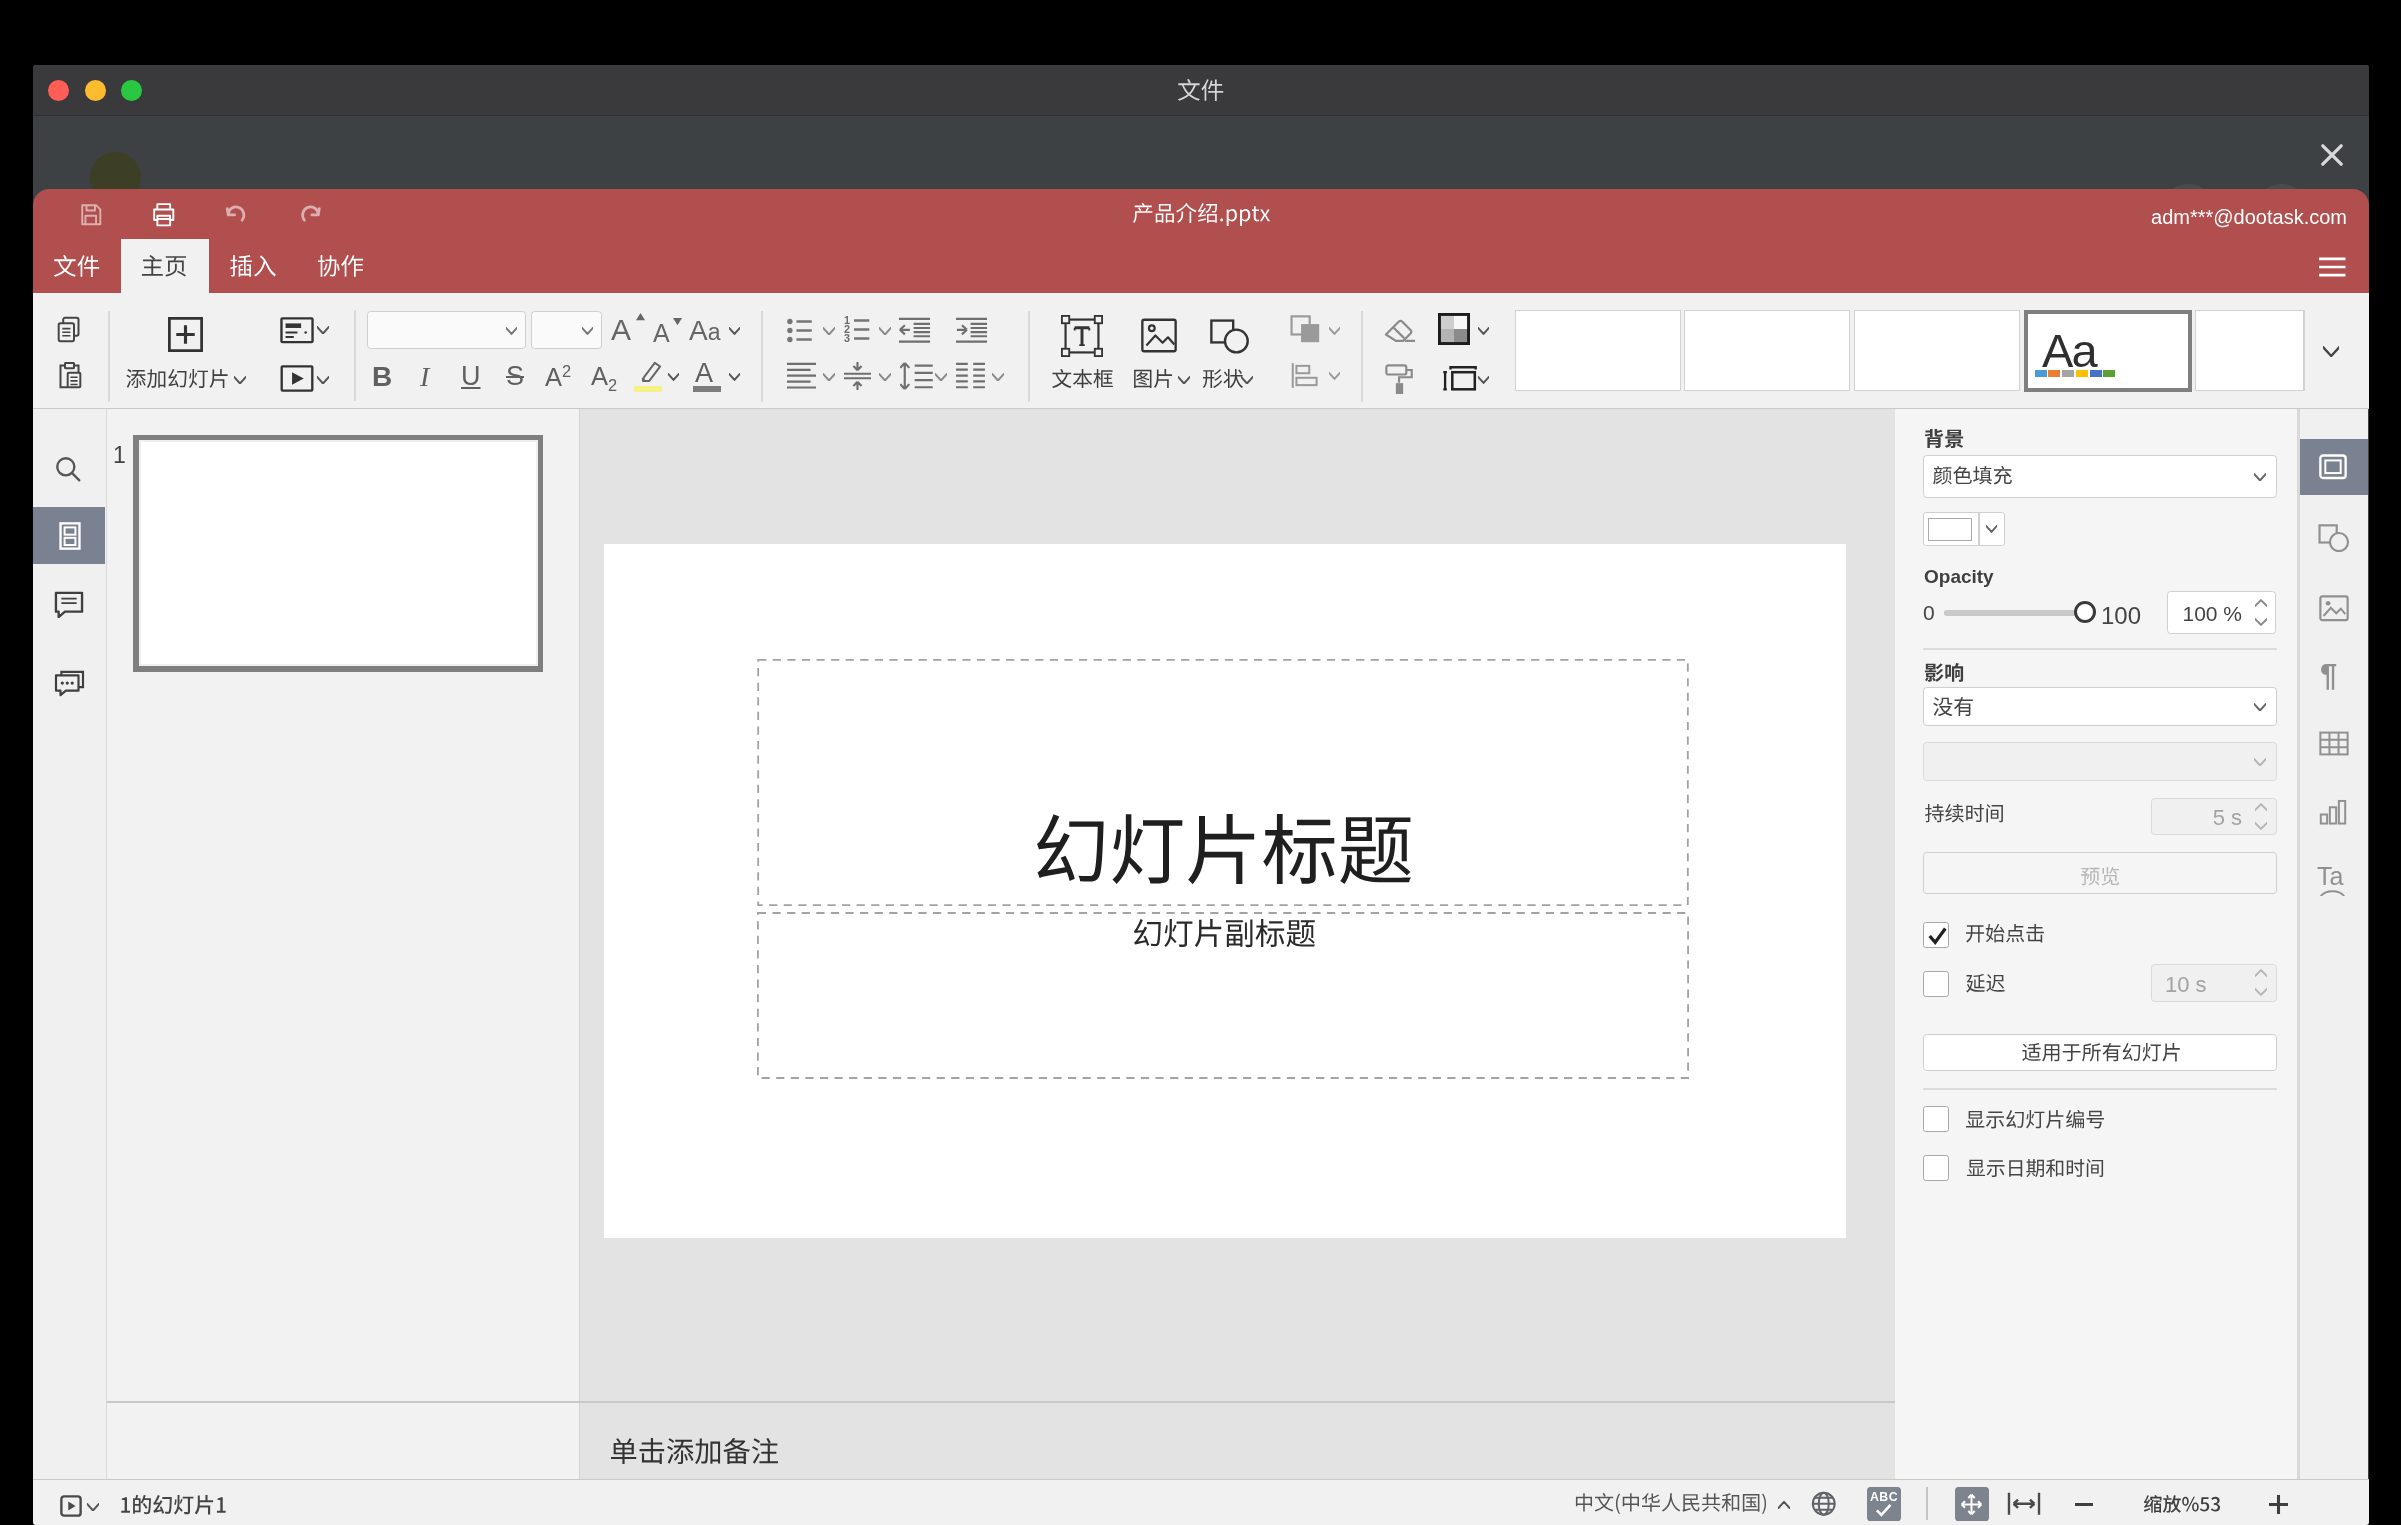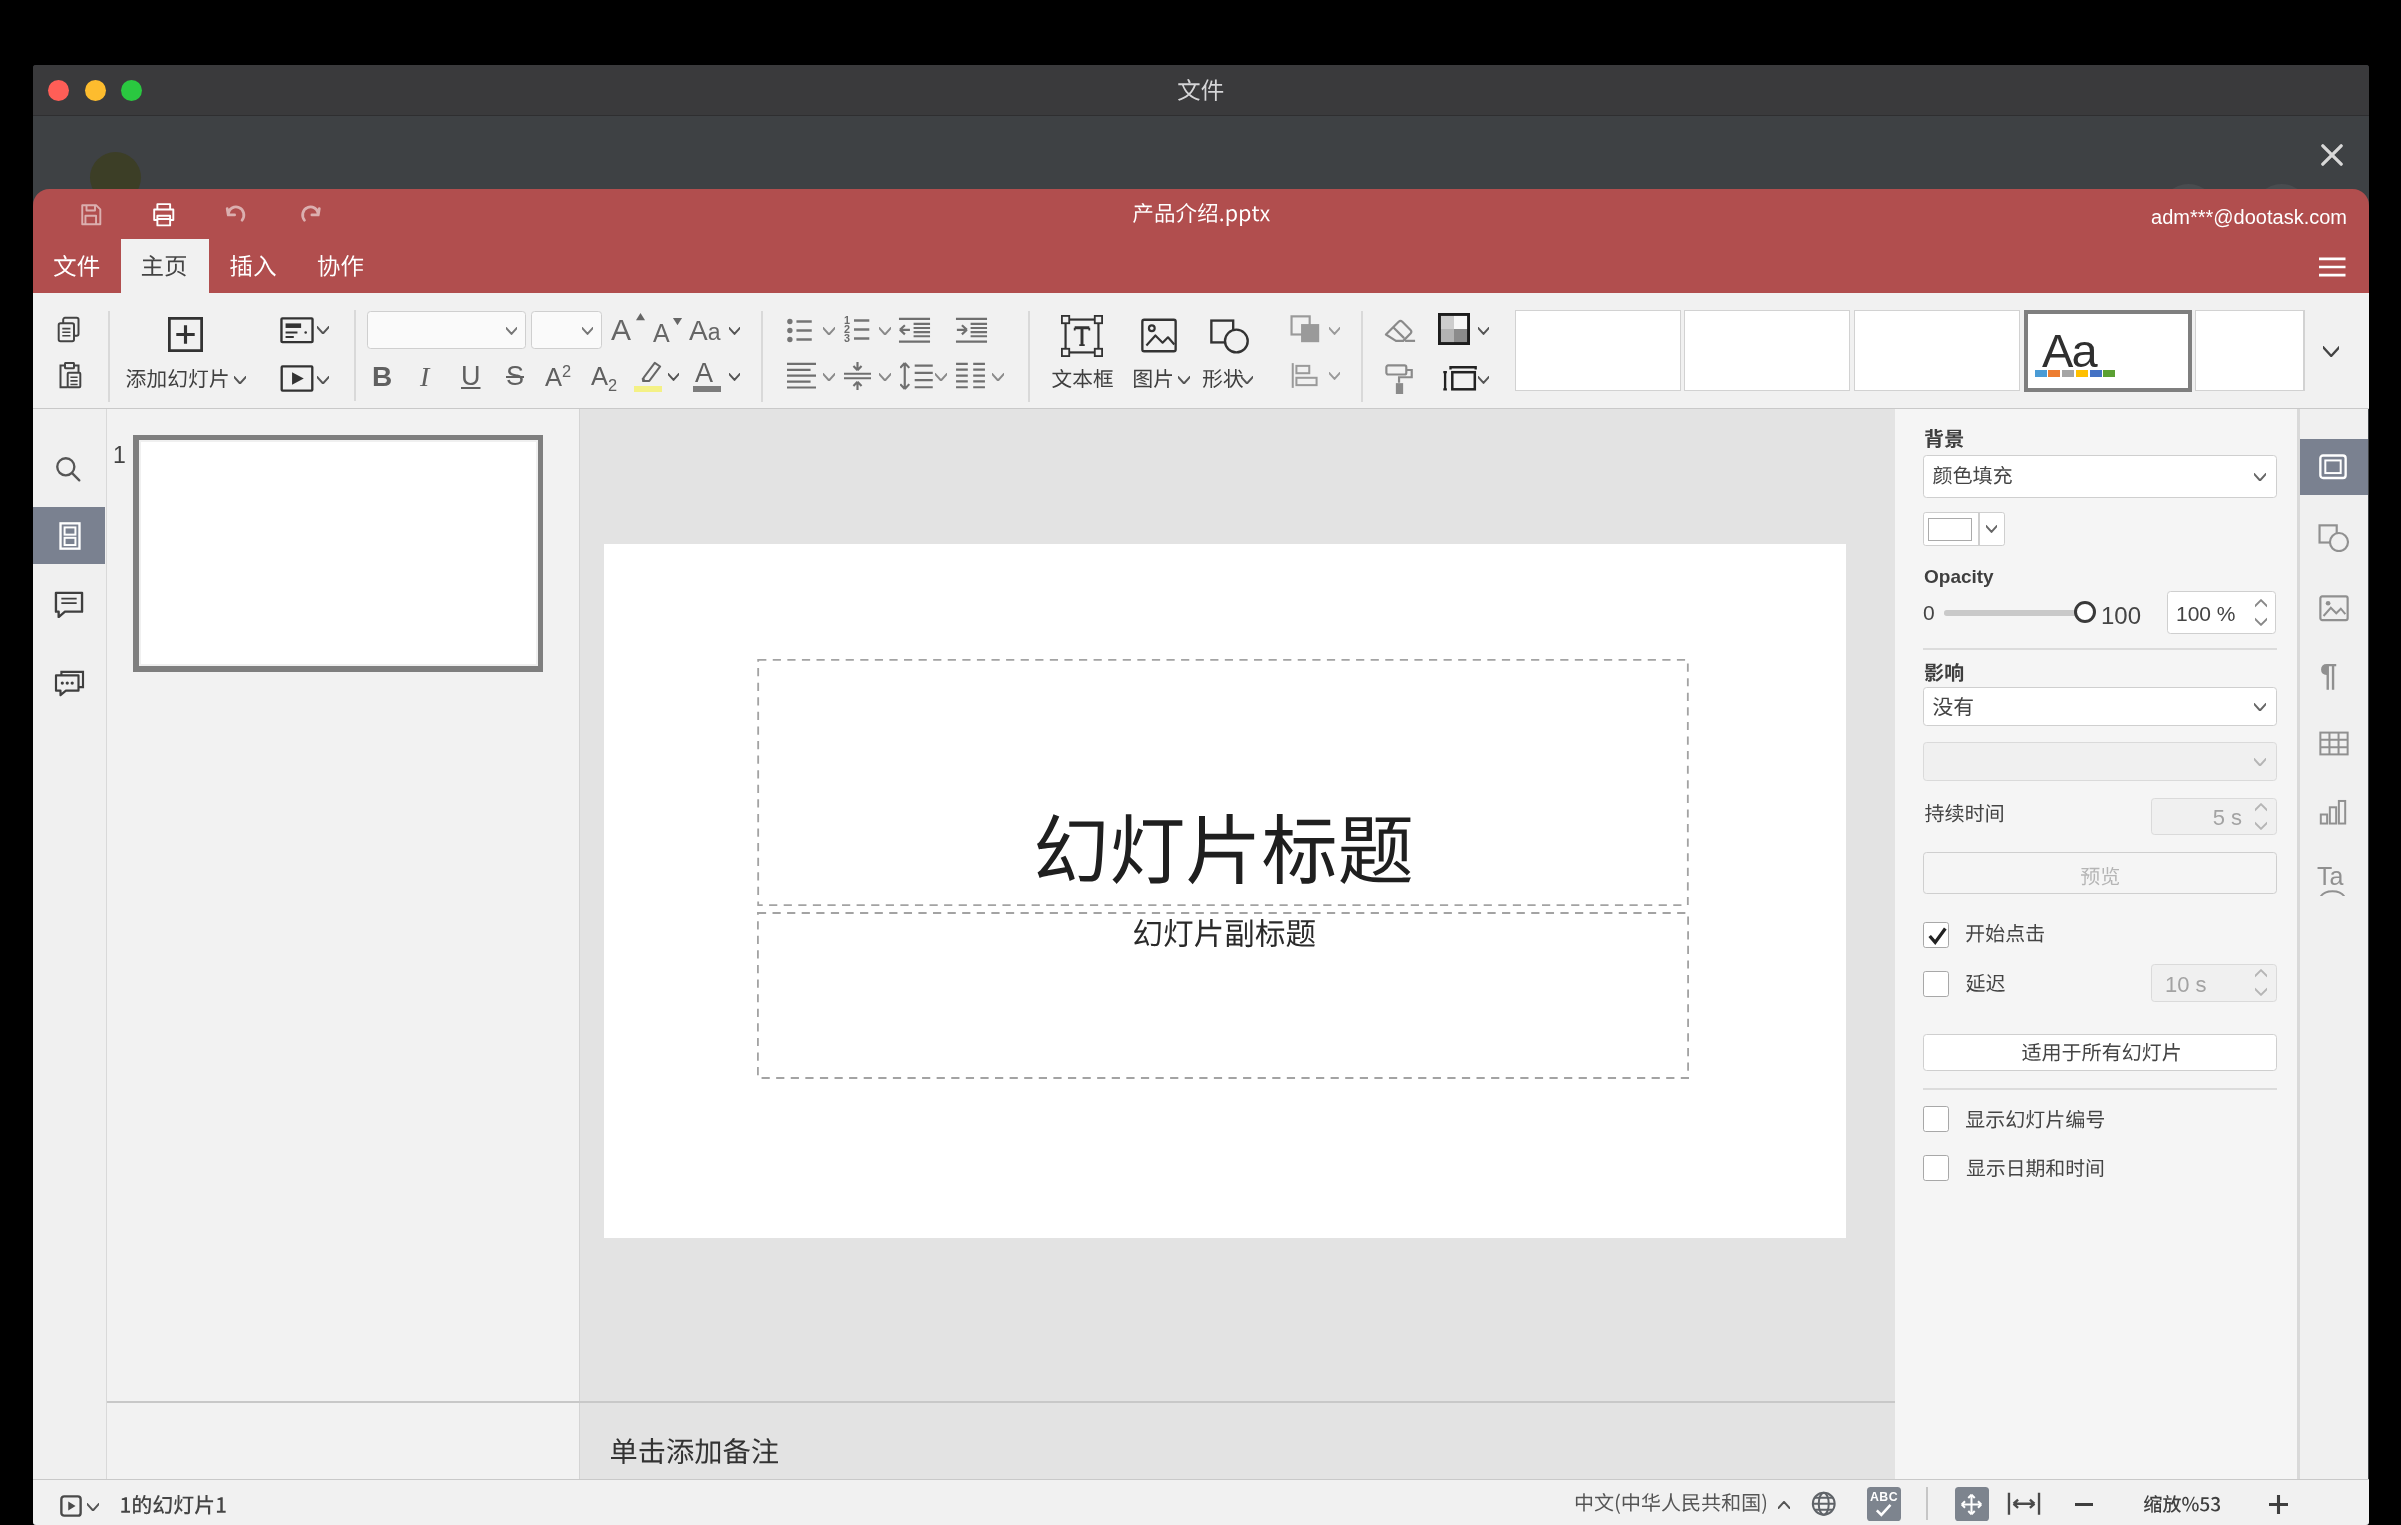--- a/index.html
+++ b/index.html
@@ -417,21 +417,21 @@
   <div class="abs" style="left:1945px;top:447px;width:1.8px;height:34px;background:#cfcfcf"></div>
   <svg style="position:absolute;left:1953px;top:460px" width="11" height="7.8" viewBox="0 -1 12.0 8.6">
       <polyline points="0,0 6.0,6.6 12.0,0" fill="none" stroke="#666" stroke-width="2.2" stroke-linecap="round" stroke-linejoin="round"></polyline>
     </svg>
   <div class="abs" style="left:1891px;top:501px;font-size:19px;font-weight:bold;color:#3f3f3f">Opacity</div>
   <div class="abs" style="left:1890px;top:536px;font-size:21px;color:#444">0</div>
   <div class="abs" style="left:1911px;top:545px;width:144px;height:5.5px;background:#c9c9c9;border-radius:2.7px"></div>
   <div class="abs" style="left:2041px;top:536px;width:22px;height:22px;border-radius:50%;background:#fff;border:3.2px solid #3a3a3a"></div>
   <div class="abs" style="left:2068px;top:537px;font-size:24px;color:#444">100</div>
   <div class="abs" style="left:2134px;top:526px;width:109px;height:43px;background:#fff;border:1.8px solid #cfcfcf;border-radius:3.6px"></div>
-  <div class="abs" style="left:2143px;top:537px;width:66px;height:22px;font-size:21px;color:#444;text-align:left">100 %</div>
+  <div class="abs" style="left:2143px;top:537px;width:66px;height:22px;font-size:21px;color:#444;text-align:right">100 %</div>
   <svg style="position:absolute;left:2222px;top:531px" width="12" height="33" viewBox="0 0 13.0 36">
       <polyline points="0,11.0 6.5,4.5 13.0,11" fill="none" stroke="#888" stroke-width="2.2" stroke-linecap="round" stroke-linejoin="round"></polyline>
       <polyline points="0,25.0 6.5,31.5 13.0,25" fill="none" stroke="#888" stroke-width="2.2" stroke-linecap="round" stroke-linejoin="round"></polyline>
     </svg>
   <div class="abs" style="left:1890px;top:583px;width:354px;height:1.8px;background:#dcdcdc"></div>
   <svg style="position:absolute;left:1891px;top:597px" width="40" height="21" viewBox="-0.0 -19.7 43.8 22.7">
       <path d="M17.9 -18.3C16.8 -16.6 14.6 -14.8 12.7 -13.8C13.4 -13.3 14.2 -12.5 14.6 -11.9C16.7 -13.2 18.9 -15.2 20.4 -17.3ZM18.5 -12.3C17.2 -10.5 14.8 -8.6 12.8 -7.5C13.4 -7.0 14.2 -6.2 14.6 -5.7C16.9 -7.0 19.3 -9.1 20.9 -11.3ZM4.8 -6.1H9.7V-4.9H4.8ZM4.5 -14.0H10.0V-13.2H4.5ZM4.5 -16.3H10.0V-15.5H4.5ZM3.0 -3.2C2.5 -2.1 1.8 -0.9 1.0 -0.1C1.5 0.2 2.4 0.9 2.8 1.3C3.6 0.4 4.6 -1.2 5.1 -2.5ZM8.8 -2.4C9.5 -1.3 10.3 0.3 10.6 1.2L12.6 0.3L12.4 -0.2C13.0 0.3 13.8 1.2 14.1 1.8C17.0 0.2 19.6 -2.3 21.3 -5.3L18.9 -6.2C17.5 -3.7 14.9 -1.5 12.3 -0.3C11.9 -1.2 11.2 -2.3 10.7 -3.2ZM5.7 -11.2 6.0 -10.6H1.0V-8.6H13.4V-10.6H8.8C8.6 -10.9 8.4 -11.3 8.2 -11.6H12.6V-17.9H2.0V-11.6H7.5ZM2.3 -7.8V-3.3H5.9V-0.4C5.9 -0.2 5.8 -0.2 5.6 -0.2C5.4 -0.2 4.7 -0.2 4.0 -0.2C4.3 0.4 4.6 1.3 4.8 1.9C5.9 1.9 6.9 1.9 7.6 1.6C8.3 1.3 8.5 0.7 8.5 -0.4V-3.3H12.3V-7.8Z M23.4 -16.8V-1.8H25.7V-3.8H29.5V-16.8ZM25.7 -14.4H27.3V-6.2H25.7ZM35.1 -18.7C34.9 -17.6 34.5 -16.3 34.1 -15.1H30.6V1.8H33.1V-12.8H40.2V-0.7C40.2 -0.4 40.1 -0.4 39.9 -0.4C39.6 -0.3 38.7 -0.3 37.9 -0.4C38.2 0.2 38.6 1.3 38.7 2.0C40.1 2.0 41.1 1.9 41.8 1.5C42.6 1.1 42.8 0.5 42.8 -0.7V-15.1H36.8C37.3 -16.0 37.7 -17.1 38.2 -18.2ZM36.0 -9.3H37.4V-5.2H36.0ZM34.3 -11.1V-2.2H36.0V-3.4H39.1V-11.1Z" fill="#3f3f3f"></path>
     </svg>
   <div class="abs" style="left:1890px;top:622px;width:354px;height:39px;background:#fff;border:1.8px solid #cfcfcf;border-radius:3.6px"></div>
   <svg style="position:absolute;left:1899px;top:631px" width="42" height="21" viewBox="-0.2 -20.3 45.8 23.2">

